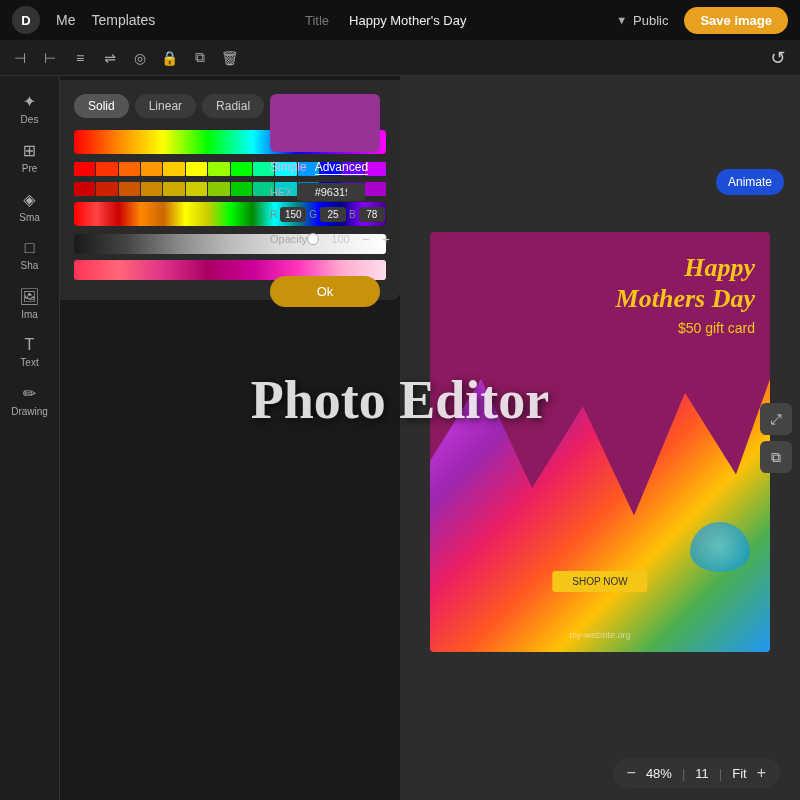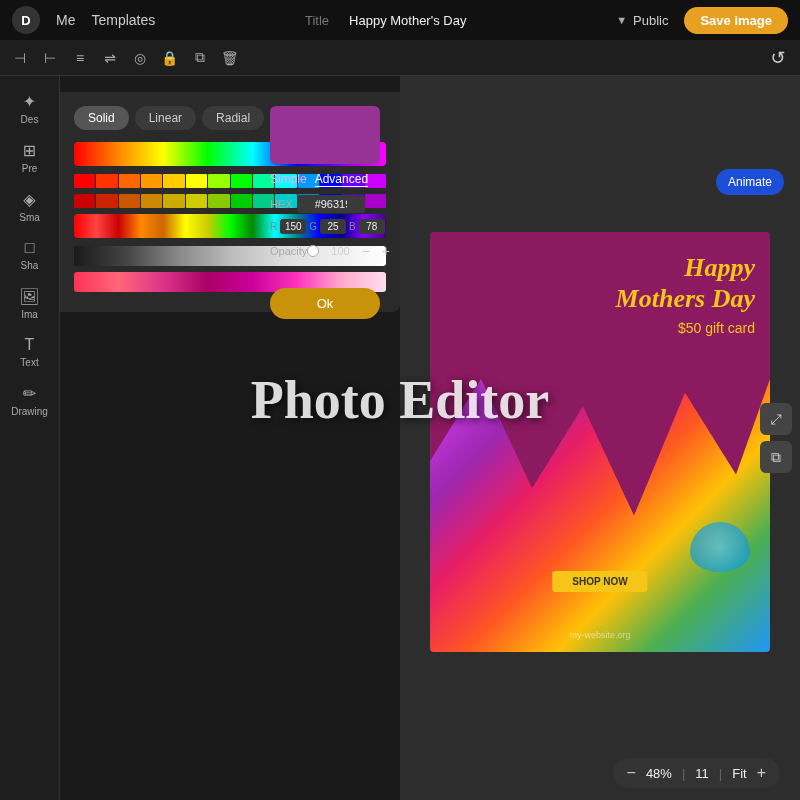--- a/index.html
+++ b/index.html
@@ -100,21 +100,21 @@
       gap: 3px;
       cursor: pointer;
       border-radius: 6px;
     }
     .sidebar-item .si-icon { font-size: 16px; color: #aaa; }
     .sidebar-item .si-label { font-size: 10px; color: #aaa; text-align: center; }
 
     
     .color-picker-panel {
       position: absolute;
-      top: 92px; left: 60px;
+      top: 80px; left: 60px;
       width: 340px;
       background: #2a2a2a;
       border-radius: 0 0 8px 0;
       padding: 14px;
       z-index: 80;
     }
     .cp-header {
       display: flex; align-items: center; gap: 6px;
       margin-bottom: 12px;
     }
@@ -338,21 +338,21 @@
     .canvas-shop-btn {
       position: absolute;
       bottom: 60px;
       left: 50%; transform: translateX(-50%);
       background: #f5c518;
       color: #333;
       border: none;
       border-radius: 3px;
       padding: 5px 20px;
       font-size: 10px;
-      font-weight: bold;
+      font-weight: normal;
     }
     .canvas-website {
       position: absolute;
       bottom: 12px;
       left: 50%; transform: translateX(-50%);
       font-size: 9px;
       color: rgba(255,255,255,0.5);
     }
     .canvas-butterfly {
       position: absolute;

